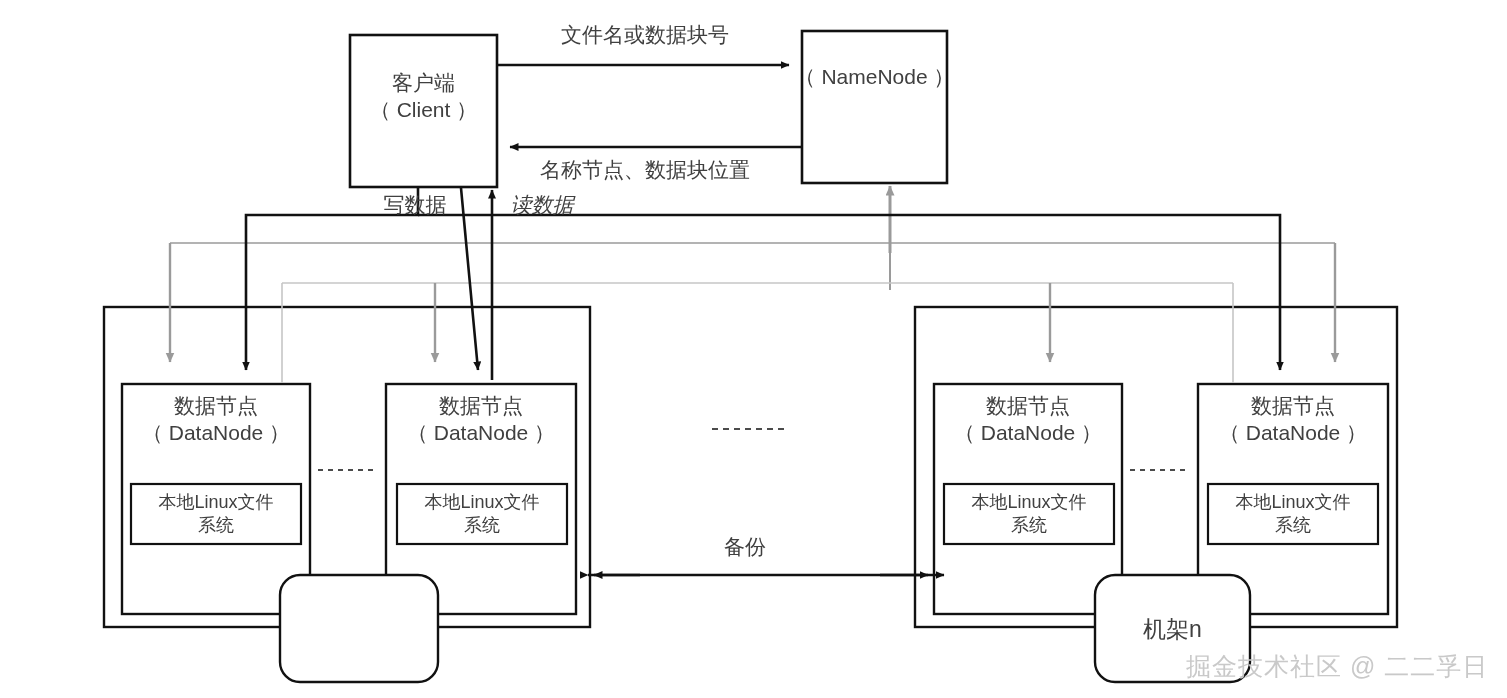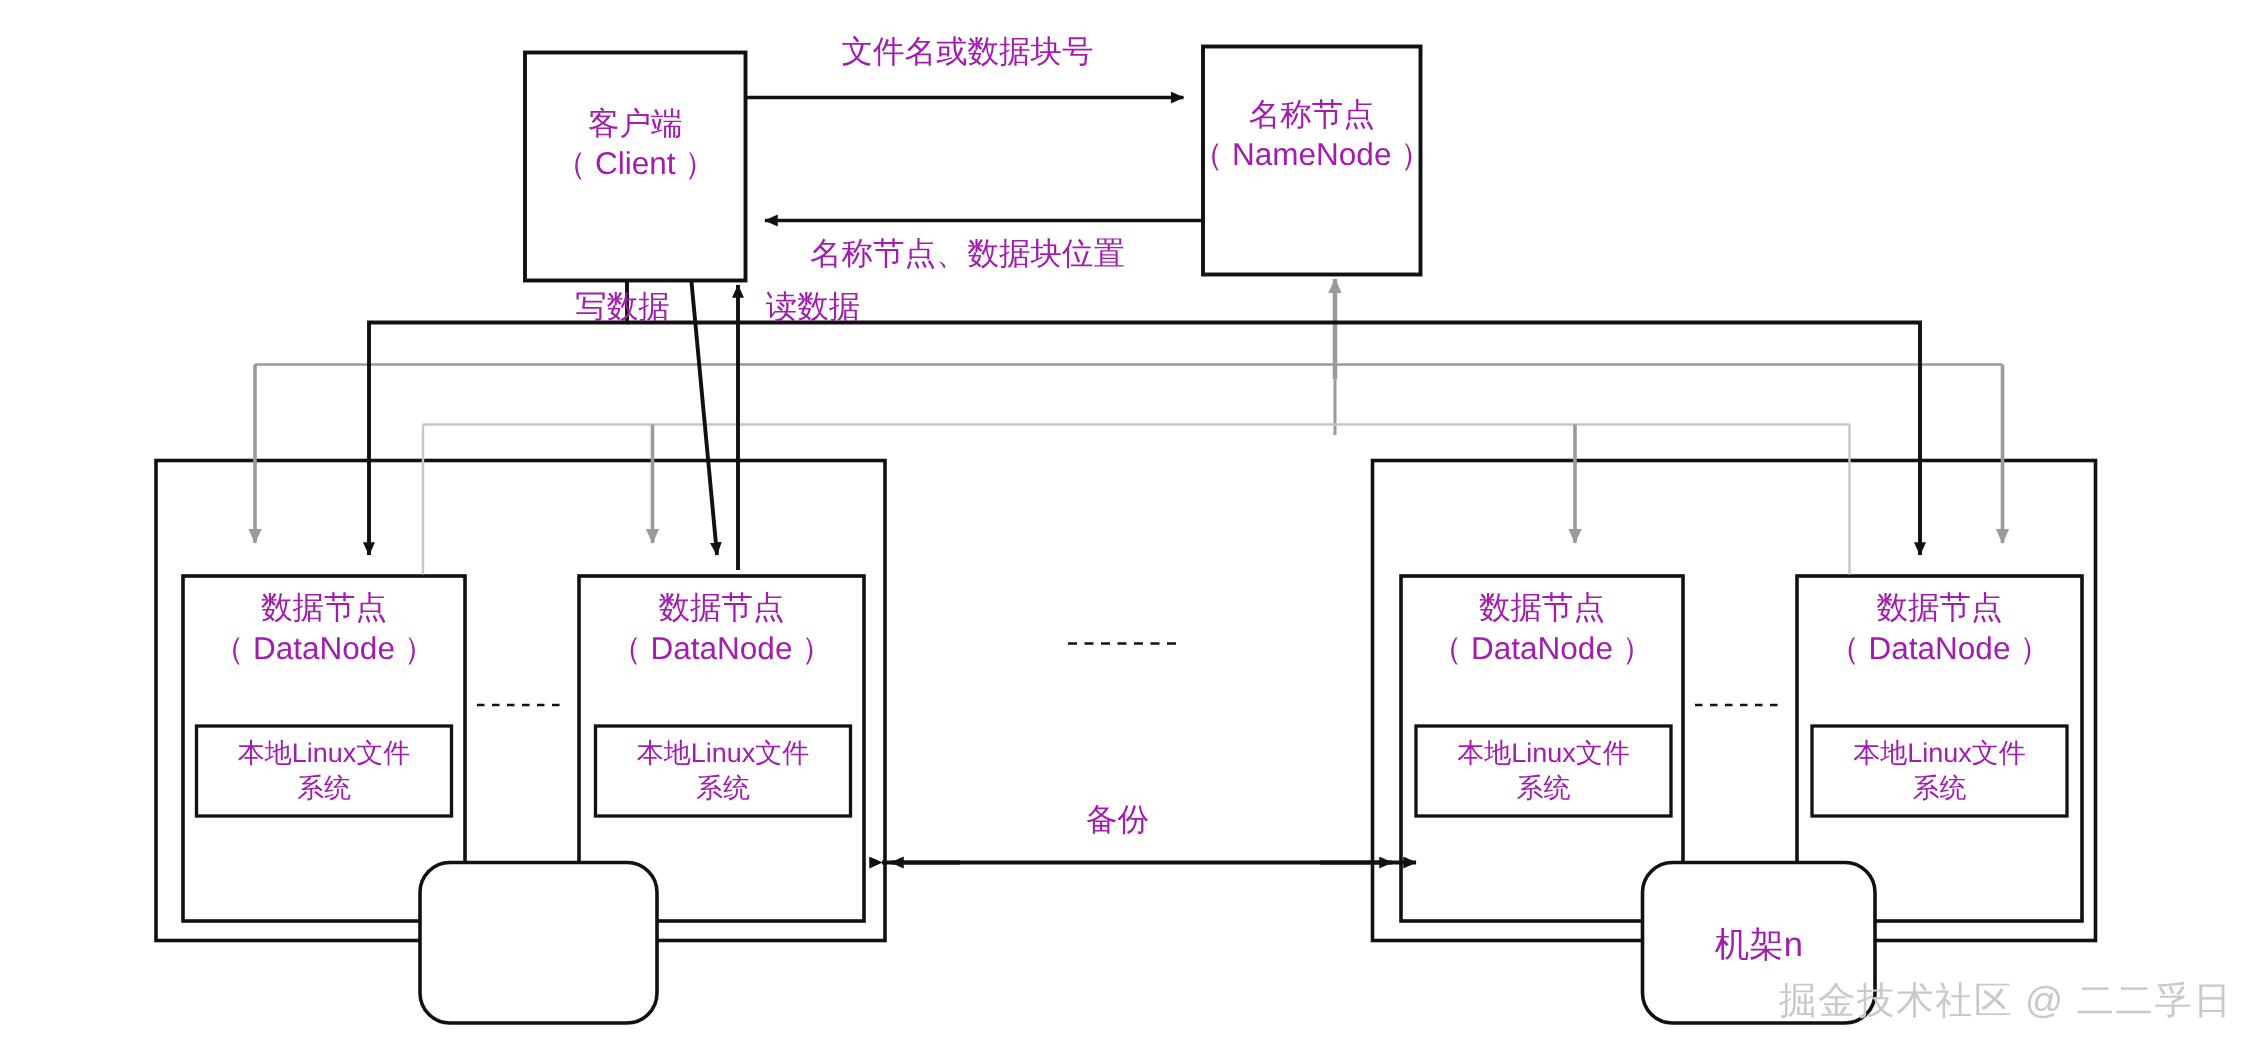--- a/index.html
+++ b/index.html
@@ -1,19 +1,19 @@
 <!DOCTYPE html>
 <html><head>
 <meta charset="utf-8">
 <style>
   html,body{margin:0;padding:0;background:#ffffff;}
   body{font-family:"Liberation Sans","DejaVu Sans",sans-serif;}
   #stage{position:relative;width:1507px;height:698px;background:#fff;overflow:hidden;}
   svg{position:absolute;left:0;top:0;width:1507px;height:698px;}
-  .lbl{position:absolute;color:#a21caf;font-family:"Liberation Sans","DejaVu Sans",sans-serif;
+  .lbl{position:absolute;color:#404040;font-family:"Liberation Sans","DejaVu Sans",sans-serif;
        text-align:center;white-space:nowrap;line-height:1.28;}
   .box-title{font-size:21px;}
   .fs-title{font-size:18px;}
   .edge-lbl{font-size:21px;}
   .rack-lbl{font-size:23px;}
   .wm{position:absolute;font-size:25px;color:#c9c9c9;white-space:nowrap;
       font-family:"Liberation Sans","DejaVu Sans",sans-serif;letter-spacing:1px;}
 </style>
 </head>
 <body>
@@ -82,21 +82,20 @@
     <rect x="280" y="575" width="158" height="107" rx="20" ry="20" fill="#fff" stroke="#111" stroke-width="2.4"></rect>
     <rect x="1095" y="575" width="155" height="107" rx="20" ry="20" fill="#fff" stroke="#111" stroke-width="2.4"></rect>
   </svg>
 
   <div class="lbl box-title" style="left:350px;top:70px;width:147px;">
     <div>客户端</div>
     <div>（ Client ）</div>
   </div>
 
   <div class="lbl box-title" style="left:782px;top:64px;width:185px;">
-    <div>名称节点</div>
     <div>（ NameNode ）</div>
   </div>
 
   <div class="lbl box-title" style="left:112px;top:393px;width:208px;">
     <div>数据节点</div>
     <div>（ DataNode ）</div>
   </div>
   <div class="lbl box-title" style="left:377px;top:393px;width:208px;">
     <div>数据节点</div>
     <div>（ DataNode ）</div>
@@ -125,18 +124,18 @@
   <div class="lbl fs-title" style="left:1208px;top:491px;width:170px;">
     <div>本地Linux文件</div>
     <div>系统</div>
   </div>
 
   <div class="lbl rack-lbl" style="left:1095px;top:615px;width:155px;">机架n</div>
 
   <div class="lbl edge-lbl" style="left:500px;top:22px;width:290px;">文件名或数据块号</div>
   <div class="lbl edge-lbl" style="left:500px;top:157px;width:290px;">名称节点、数据块位置</div>
   <div class="lbl edge-lbl" style="left:360px;top:192px;width:110px;">写数据</div>
-  <div class="lbl edge-lbl" style="left:487px;top:192px;width:110px;">读数据</div>
+  <div class="lbl edge-lbl" style="left:487px;top:192px;width:110px;font-style:italic;">读数据</div>
   <div class="lbl edge-lbl" style="left:690px;top:534px;width:110px;">备份</div>
 
   <div class="wm" style="left:1186px;top:650px;">掘金技术社区 @ 二二孚日</div>
 
 </div>
 
 </body></html>

